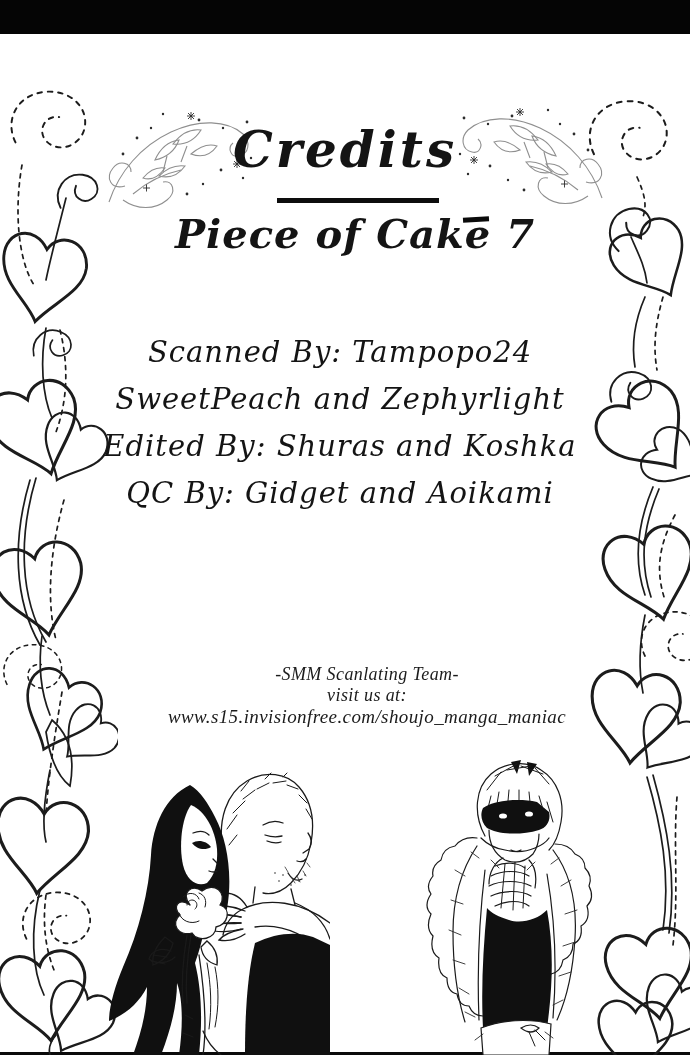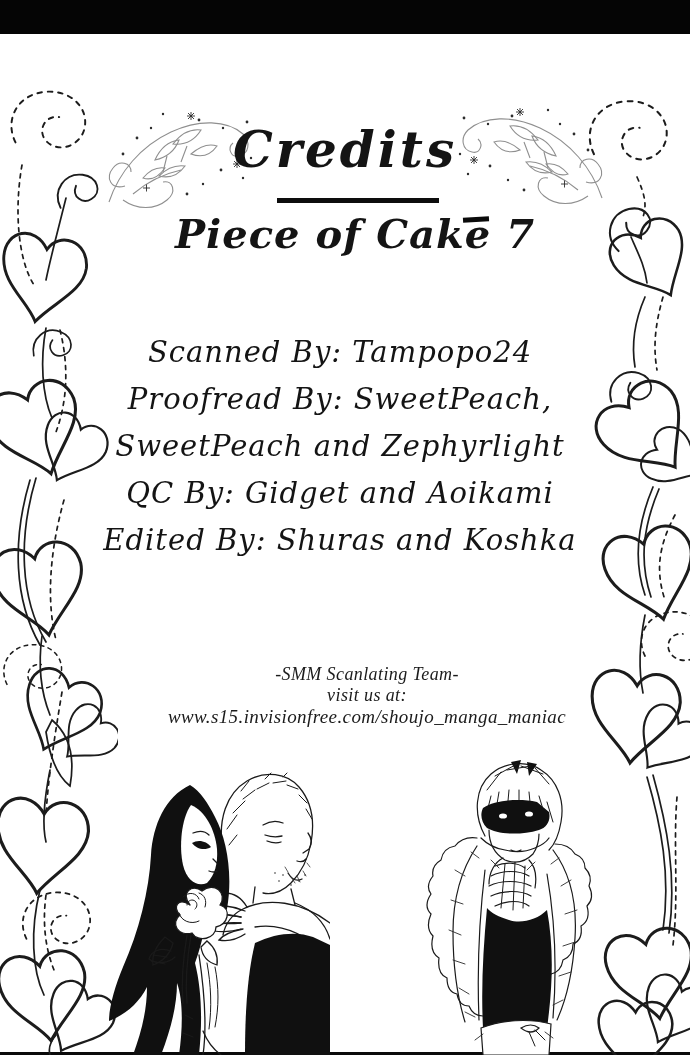--- a/index.html
+++ b/index.html
@@ -177,24 +177,23 @@
   </svg>
 
   <div class="ink-speck"></div>
 
   <div class="title">Credits</div>
   <div class="title-underline"></div>
   <div class="subtitle">Piece of Cake 7</div>
 
   <div class="credits-block">
     <div>Scanned By: Tampopo24</div>
-    <div>Proofread By: SweetPeach,</div>
     <div>SweetPeach and Zephyrlight</div>
+    <div>Edited By: Shuras and Koshka</div>
     <div>QC By: Gidget and Aoikami</div>
-    <div>Edited By: Shuras and Koshka</div>
   </div>
 
   <div class="footer-block">
     <div>-SMM Scanlating Team-</div>
     <div>visit us at:</div>
     <div class="footer-url">www.s15.invisionfree.com/shoujo_manga_maniac</div>
   </div>
 
   <svg style="left:95px;top:755px" width="235" height="300" viewBox="0 0 235 300">
     <g fill="none" stroke="#1a1a1a" stroke-width="1.3" stroke-linecap="round">

